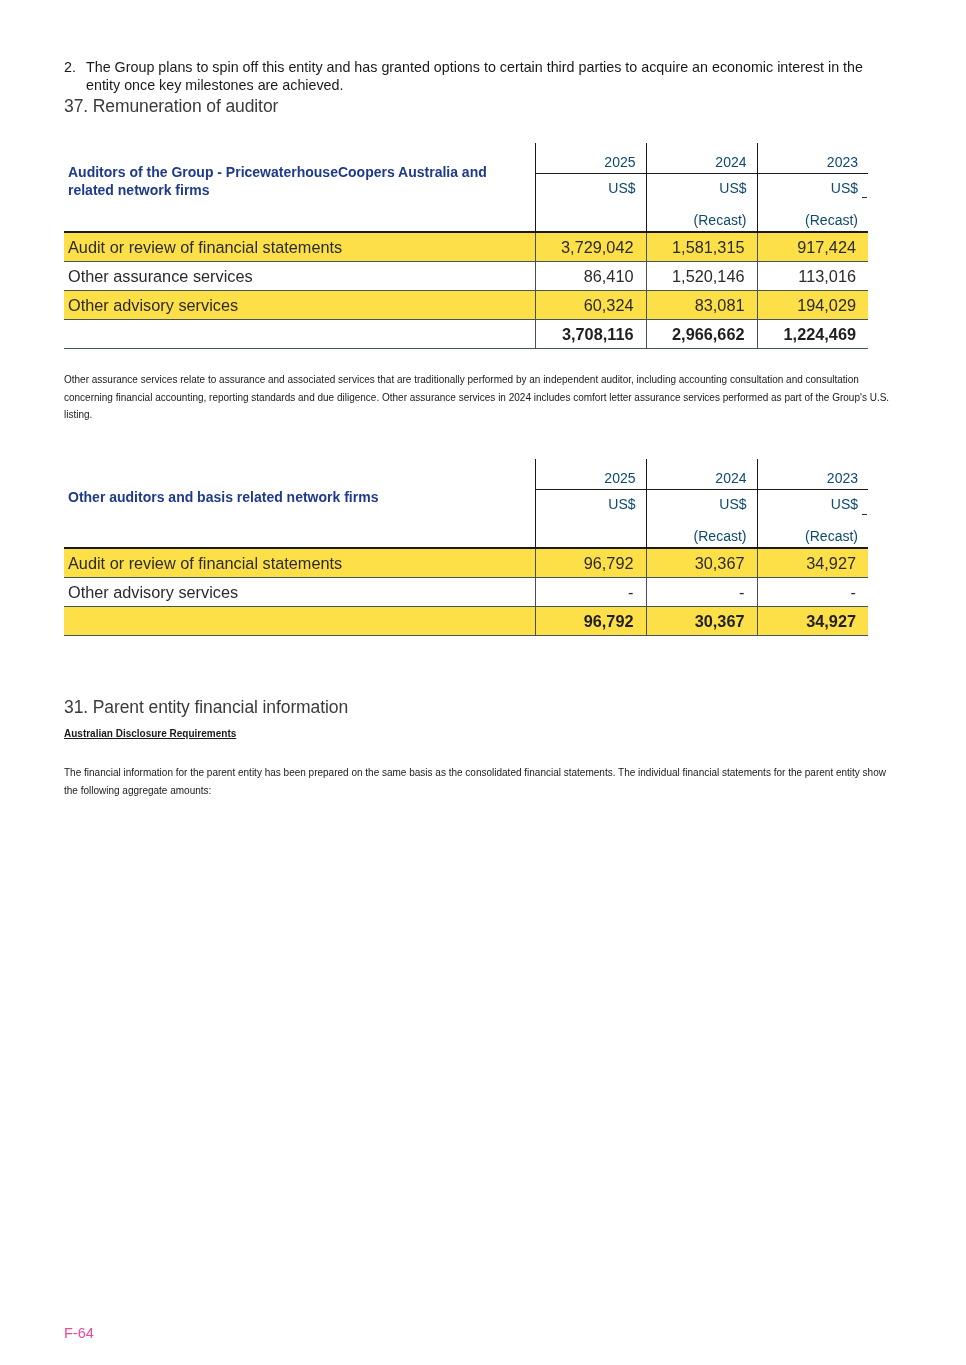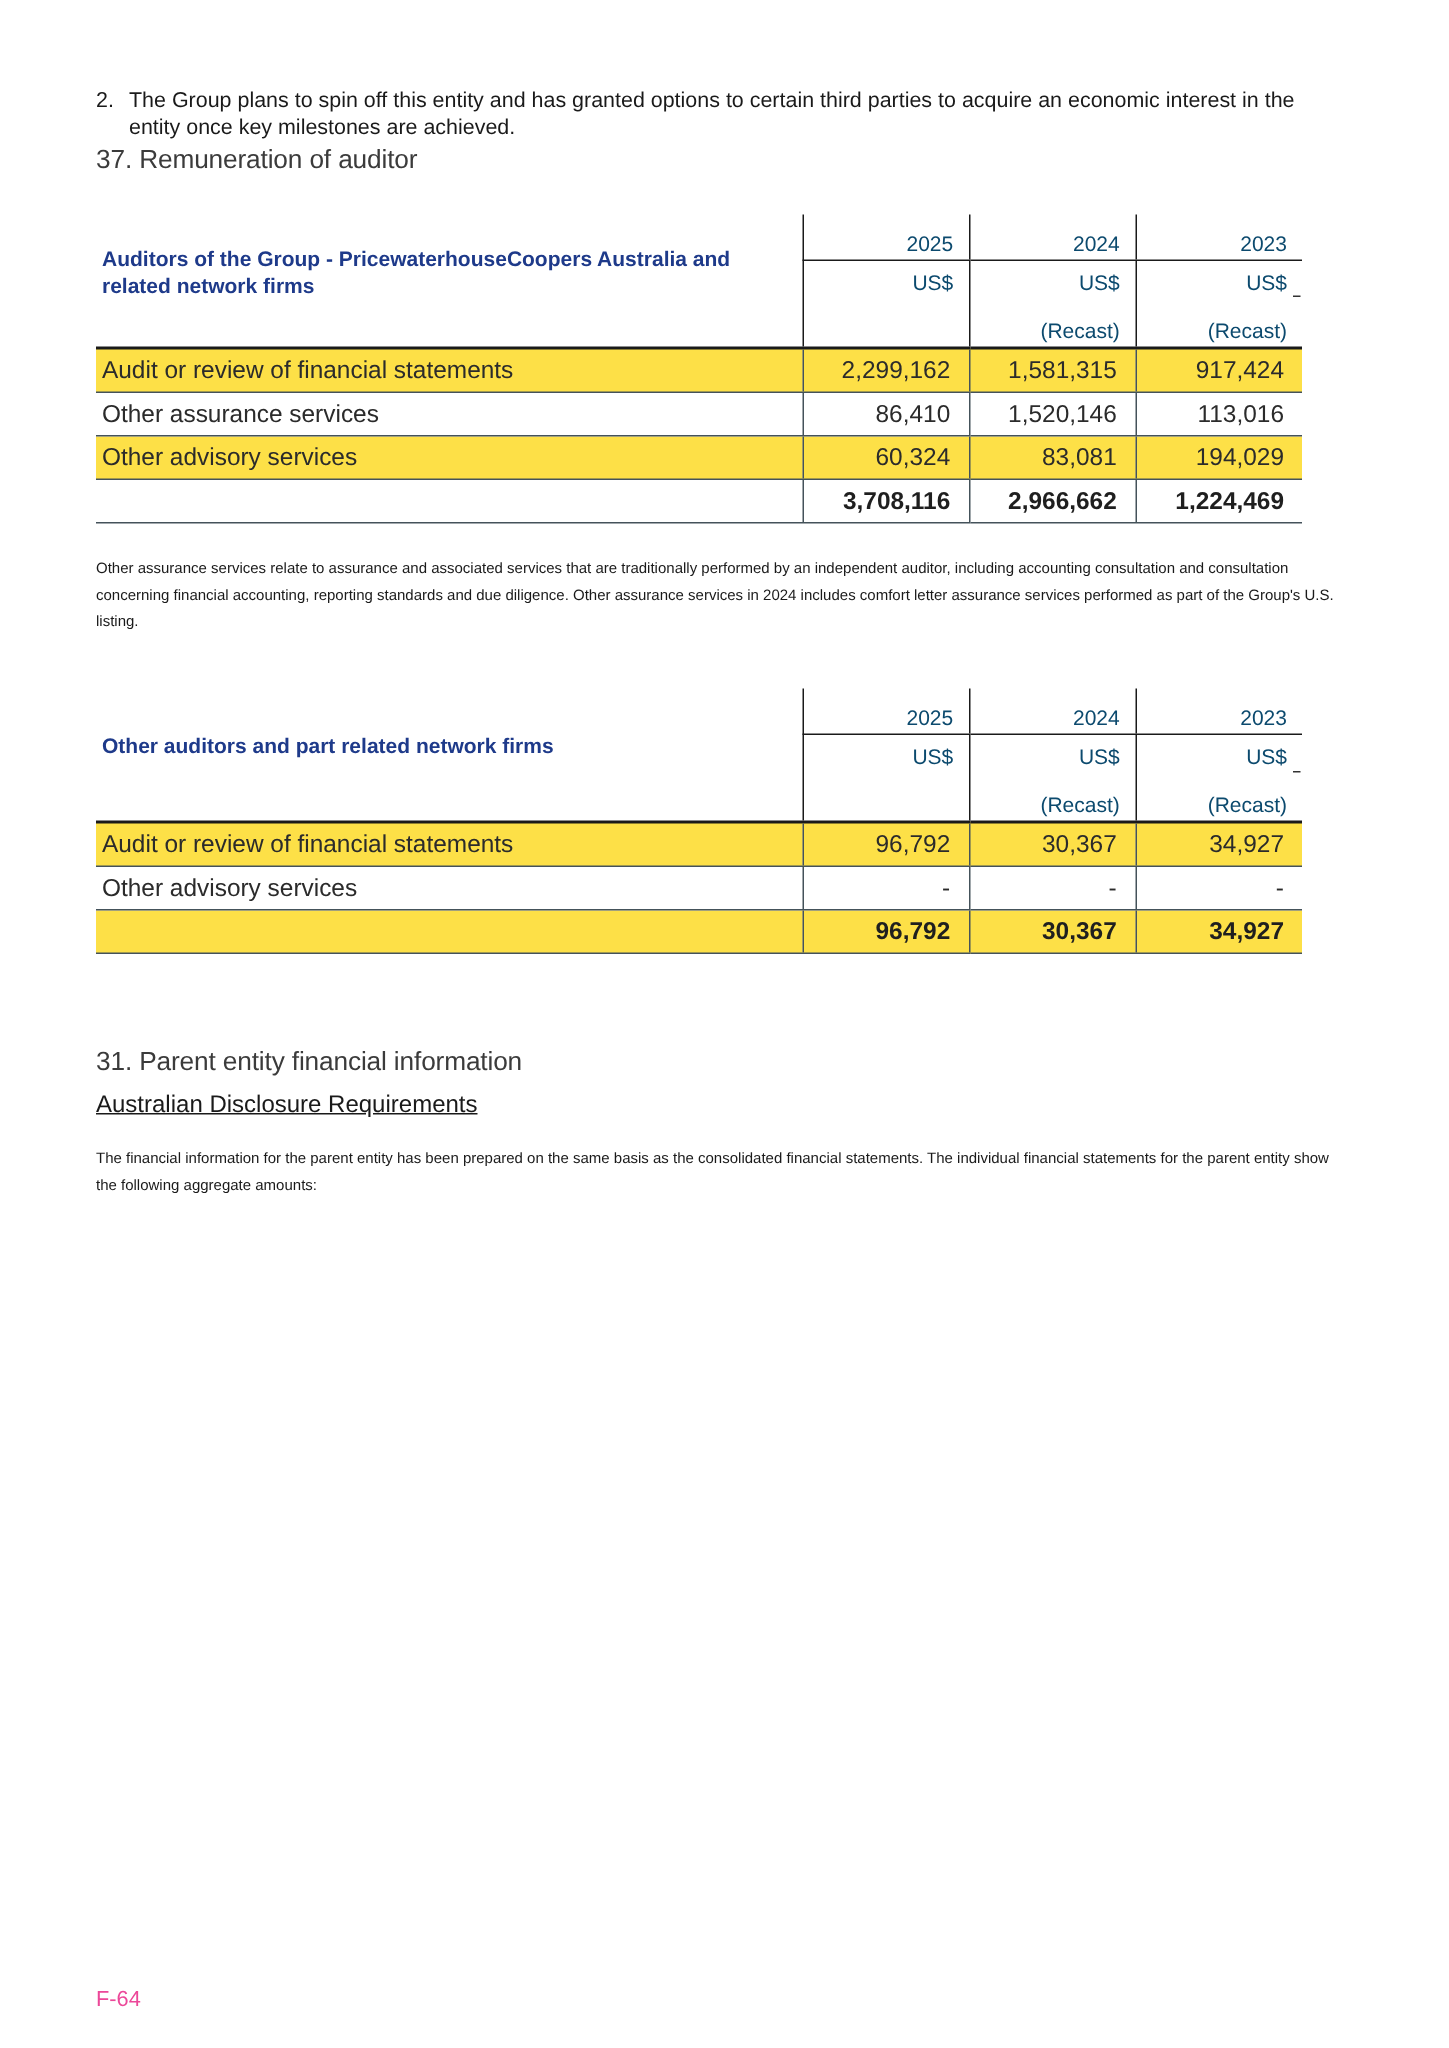--- a/index.html
+++ b/index.html
@@ -70,21 +70,21 @@
 
   .para {
     position: absolute; left: 0; width: 838px;
     font-size: 10px; line-height: 17.5px; color: #1a1a1a;
   }
   .p1 { top: 371px; }
   .p2 { top: 764px; }
 
   .subhead {
     position: absolute; left: 0; top: 728px;
-    font-size: 16px; font-weight: normal; color: #1a1a1a;
+    font-size: 10px; font-weight: bold; color: #1a1a1a;
     text-decoration: underline;
   }
 
   .footer {
     position: absolute; left: 0; top: 1325px;
     font-size: 14.5px; color: #ec4899;
   }
 </style>
 </head>
 <body>
@@ -117,21 +117,21 @@
       <th class="hdr-unit">US$</th>
       <th class="hdr-unit">US$</th>
     </tr>
     <tr class="hdr-last">
       <th class="hdr-recast"></th>
       <th class="hdr-recast">(Recast)</th>
       <th class="hdr-recast">(Recast)</th>
     </tr>
     <tr class="row shade">
       <td class="lbl">Audit or review of financial statements</td>
-      <td class="v">2,299,162</td>
+      <td class="v">3,729,042</td>
       <td class="v">1,581,315</td>
       <td class="v">917,424</td>
     </tr>
     <tr class="row">
       <td class="lbl">Other assurance services</td>
       <td class="v">86,410</td>
       <td class="v">1,520,146</td>
       <td class="v">113,016</td>
     </tr>
     <tr class="row shade">
@@ -154,21 +154,21 @@
 
   <table class="fin t2">
     <colgroup>
         <col class="c-label">
         <col class="c-val">
         <col class="c-val">
         <col class="c-val">
       </colgroup>
     <tbody>
         <tr>
-      <th class="hdr-title" rowspan="3">Other auditors and part related network firms</th>
+      <th class="hdr-title" rowspan="3">Other auditors and basis related network firms</th>
       <th class="hdr-year">2025</th>
       <th class="hdr-year">2024</th>
       <th class="hdr-year">2023</th>
     </tr>
     <tr>
       <th class="hdr-unit">US$</th>
       <th class="hdr-unit">US$</th>
       <th class="hdr-unit">US$</th>
     </tr>
     <tr class="hdr-last">

